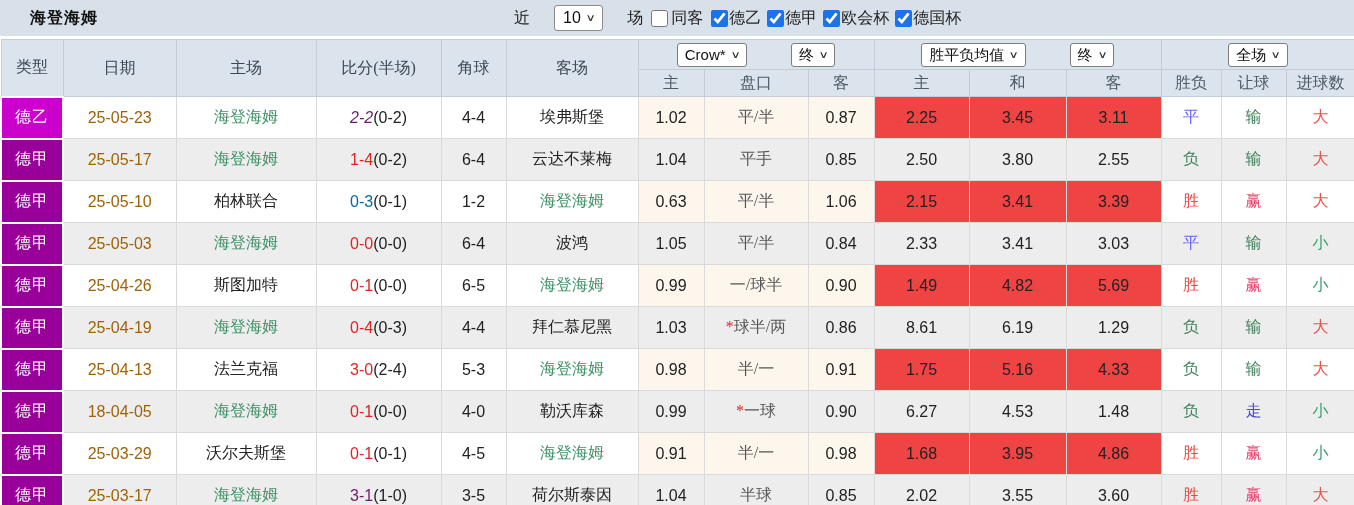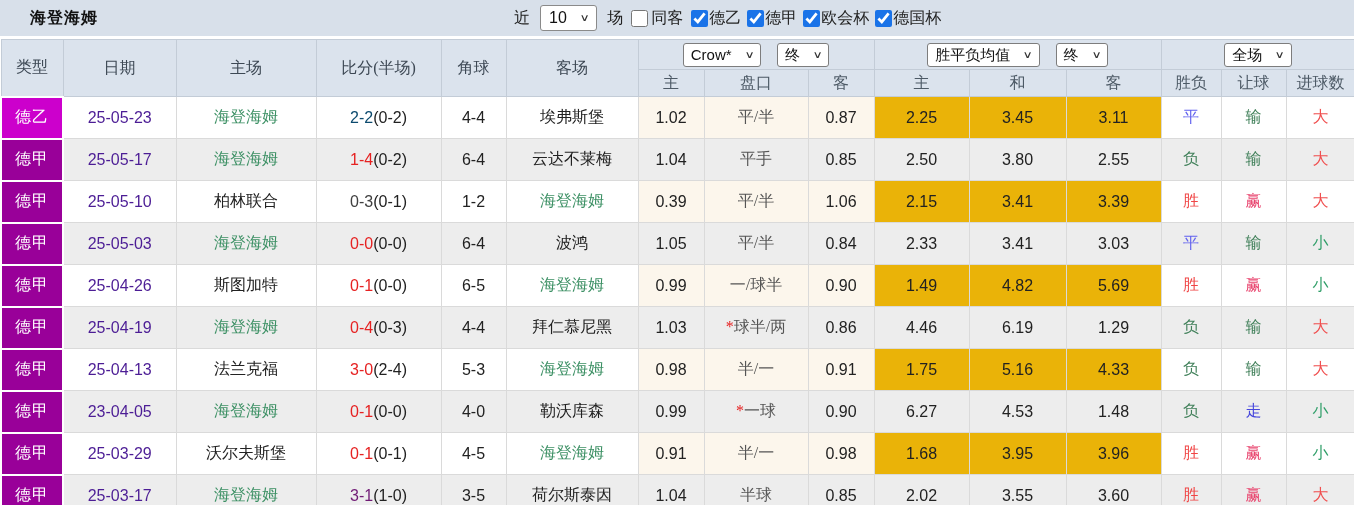--- a/index.html
+++ b/index.html
@@ -22,23 +22,23 @@
   }
   .controls{
     position:absolute;left:512px;top:0;height:100%;
     display:flex;align-items:center;white-space:nowrap;
   }
   .controls .lbl{margin:0 2px;}
   .controls input[type=checkbox]{
     width:17px;height:17px;margin:0 1px 0 6px;vertical-align:middle;
   }
   .select-box{
-    display:inline-flex;align-items:center;gap:14px;
+    display:inline-flex;align-items:center;gap:6px;
     background:#fff;border:1px solid #8a8a8a;border-radius:3px;
-    padding:2px 8px;margin:0 8px;line-height:20px;cursor:default;
+    padding:2px 8px;margin:0 22px;line-height:20px;cursor:default;
     color:#111;font-size:16px;
   }
   .chev{font-size:10px;color:#333;transform:scaleX(1.4);}
 
   
   table{
     border-collapse:collapse;table-layout:fixed;width:1354px;
     margin-top:3px;
   }
   thead th{
@@ -50,24 +50,24 @@
   tr.hdr-sub th{height:26px;color:#4d5a66;}
   th .group-selects{display:flex;justify-content:center;align-items:center;}
   th .select-box{border-color:#7d7d7d;padding:1px 7px;font-size:15px;}
 
   tbody td{
     height:40px;text-align:center;font-size:16px;color:#222;
     border:1px solid #dadada;padding:0;overflow:hidden;white-space:nowrap;
   }
   tr.even td{background:#ededed;}
   td.col-crow{background:#fcf6ec;}
-  td.col-wdl{background:#eab308;}
+  td.col-wdl{background:#ef4444;}
   td.lg{color:#fff;border:2px solid #fff;font-size:16px;letter-spacing:1px;}
   td.hcap{color:#555;margin-left:28px;}
-  td.date-cell{color:#4c1d95;margin-left:28px;}
+  td.date-cell{color:#a16207;margin-left:28px;}
 </style>
 </head>
 <body>
 
 <div class="page">
 
   <div class="topbar">
     <div class="title">海登海姆</div>
     <div class="controls">
       <span class="lbl">近</span>
@@ -151,21 +151,21 @@
         <th class="serif">胜负</th>
         <th class="serif">让球</th>
         <th class="serif">进球数</th>
       </tr>
     </thead>
     <tbody id="rows-body">
         <tr class="odd">
           <td class="lg serif" style="background: rgb(204, 0, 204);">德乙</td>
           <td class="date-cell">25-05-23</td>
           <td class="serif" style="color: rgb(60, 144, 100);">海登海姆</td>
-          <td><span style="color: #0c4a6e;">2-2</span><span>(0-2)</span></td>
+          <td><span style="color: #701a75; font-style: italic;">2-2</span><span>(0-2)</span></td>
           <td>4-4</td>
           <td class="serif">埃弗斯堡</td>
           <td class="col-crow">1.02</td>
           <td class="col-crow serif hcap">平/半</td>
           <td class="col-crow">0.87</td>
           <td class="col-wdl">2.25</td>
           <td class="col-wdl">3.45</td>
           <td class="col-wdl">3.11</td>
           <td class="serif" style="color: rgb(98, 98, 238);">平</td>
           <td class="serif" style="color: rgb(65, 128, 90);">输</td>
@@ -185,24 +185,24 @@
           <td class="col-wdl">3.80</td>
           <td class="col-wdl">2.55</td>
           <td class="serif" style="color: rgb(65, 128, 90);">负</td>
           <td class="serif" style="color: rgb(65, 128, 90);">输</td>
           <td class="serif" style="color: rgb(240, 80, 80);">大</td>
         </tr>
         <tr class="odd">
           <td class="lg serif" style="background: rgb(153, 0, 153);">德甲</td>
           <td class="date-cell">25-05-10</td>
           <td class="serif">柏林联合</td>
-          <td><span style="color: #404040;">0-3</span><span>(0-1)</span></td>
+          <td><span style="color: #0369a1;">0-3</span><span>(0-1)</span></td>
           <td>1-2</td>
           <td class="serif" style="color: rgb(60, 144, 100);">海登海姆</td>
-          <td class="col-crow">0.39</td>
+          <td class="col-crow">0.63</td>
           <td class="col-crow serif hcap">平/半</td>
           <td class="col-crow">1.06</td>
           <td class="col-wdl">2.15</td>
           <td class="col-wdl">3.41</td>
           <td class="col-wdl">3.39</td>
           <td class="serif" style="color: rgb(240, 69, 69);">胜</td>
           <td class="serif" style="color: rgb(232, 67, 109);">赢</td>
           <td class="serif" style="color: rgb(240, 80, 80);">大</td>
         </tr>
         <tr class="even">
@@ -242,21 +242,21 @@
         <tr class="even">
           <td class="lg serif" style="background: rgb(153, 0, 153);">德甲</td>
           <td class="date-cell">25-04-19</td>
           <td class="serif" style="color: rgb(60, 144, 100);">海登海姆</td>
           <td><span style="color: rgb(230, 34, 34);">0-4</span><span>(0-3)</span></td>
           <td>4-4</td>
           <td class="serif">拜仁慕尼黑</td>
           <td class="col-crow">1.03</td>
           <td class="col-crow serif hcap"><span style="color: rgb(230, 34, 34);">*</span>球半/两</td>
           <td class="col-crow">0.86</td>
-          <td class="col-wdl">4.46</td>
+          <td class="col-wdl">8.61</td>
           <td class="col-wdl">6.19</td>
           <td class="col-wdl">1.29</td>
           <td class="serif" style="color: rgb(65, 128, 90);">负</td>
           <td class="serif" style="color: rgb(65, 128, 90);">输</td>
           <td class="serif" style="color: rgb(240, 80, 80);">大</td>
         </tr>
         <tr class="odd">
           <td class="lg serif" style="background: rgb(153, 0, 153);">德甲</td>
           <td class="date-cell">25-04-13</td>
           <td class="serif">法兰克福</td>
@@ -268,21 +268,21 @@
           <td class="col-crow">0.91</td>
           <td class="col-wdl">1.75</td>
           <td class="col-wdl">5.16</td>
           <td class="col-wdl">4.33</td>
           <td class="serif" style="color: rgb(65, 128, 90);">负</td>
           <td class="serif" style="color: rgb(65, 128, 90);">输</td>
           <td class="serif" style="color: rgb(240, 80, 80);">大</td>
         </tr>
         <tr class="even">
           <td class="lg serif" style="background: rgb(153, 0, 153);">德甲</td>
-          <td class="date-cell">23-04-05</td>
+          <td class="date-cell">18-04-05</td>
           <td class="serif" style="color: rgb(60, 144, 100);">海登海姆</td>
           <td><span style="color: rgb(230, 34, 34);">0-1</span><span>(0-0)</span></td>
           <td>4-0</td>
           <td class="serif">勒沃库森</td>
           <td class="col-crow">0.99</td>
           <td class="col-crow serif hcap"><span style="color: rgb(230, 34, 34);">*</span>一球</td>
           <td class="col-crow">0.90</td>
           <td class="col-wdl">6.27</td>
           <td class="col-wdl">4.53</td>
           <td class="col-wdl">1.48</td>
@@ -295,21 +295,21 @@
           <td class="date-cell">25-03-29</td>
           <td class="serif">沃尔夫斯堡</td>
           <td><span style="color: rgb(230, 34, 34);">0-1</span><span>(0-1)</span></td>
           <td>4-5</td>
           <td class="serif" style="color: rgb(60, 144, 100);">海登海姆</td>
           <td class="col-crow">0.91</td>
           <td class="col-crow serif hcap">半/一</td>
           <td class="col-crow">0.98</td>
           <td class="col-wdl">1.68</td>
           <td class="col-wdl">3.95</td>
-          <td class="col-wdl">3.96</td>
+          <td class="col-wdl">4.86</td>
           <td class="serif" style="color: rgb(240, 69, 69);">胜</td>
           <td class="serif" style="color: rgb(232, 67, 109);">赢</td>
           <td class="serif" style="color: rgb(47, 158, 104);">小</td>
         </tr>
         <tr class="even">
           <td class="lg serif" style="background: rgb(153, 0, 153);">德甲</td>
           <td class="date-cell">25-03-17</td>
           <td class="serif" style="color: rgb(60, 144, 100);">海登海姆</td>
           <td><span style="color: #701a75;">3-1</span><span>(1-0)</span></td>
           <td>3-5</td>

